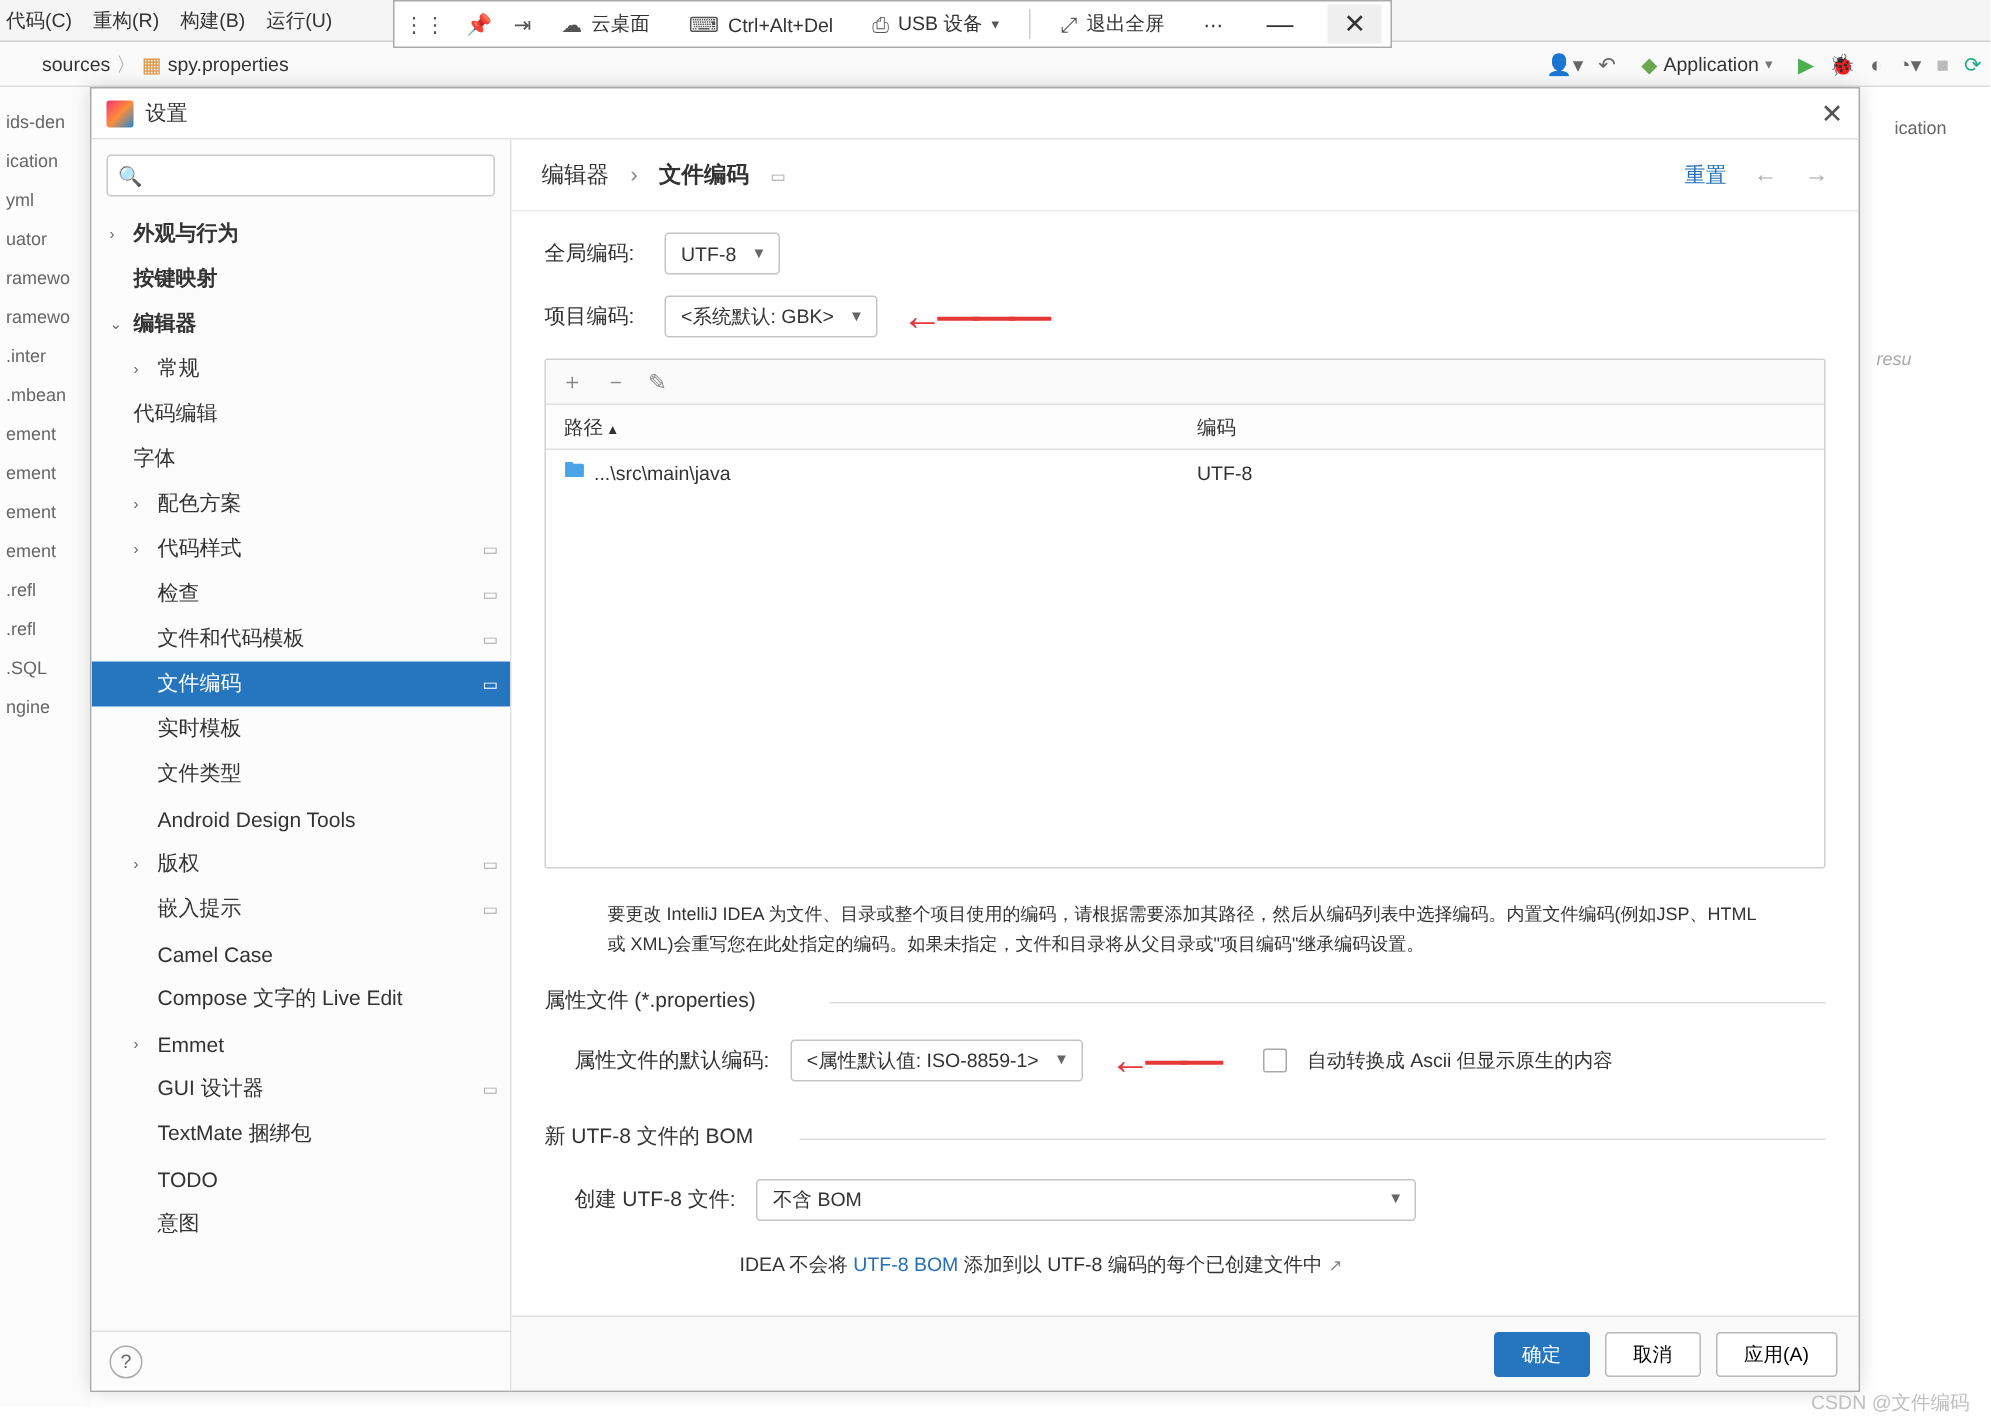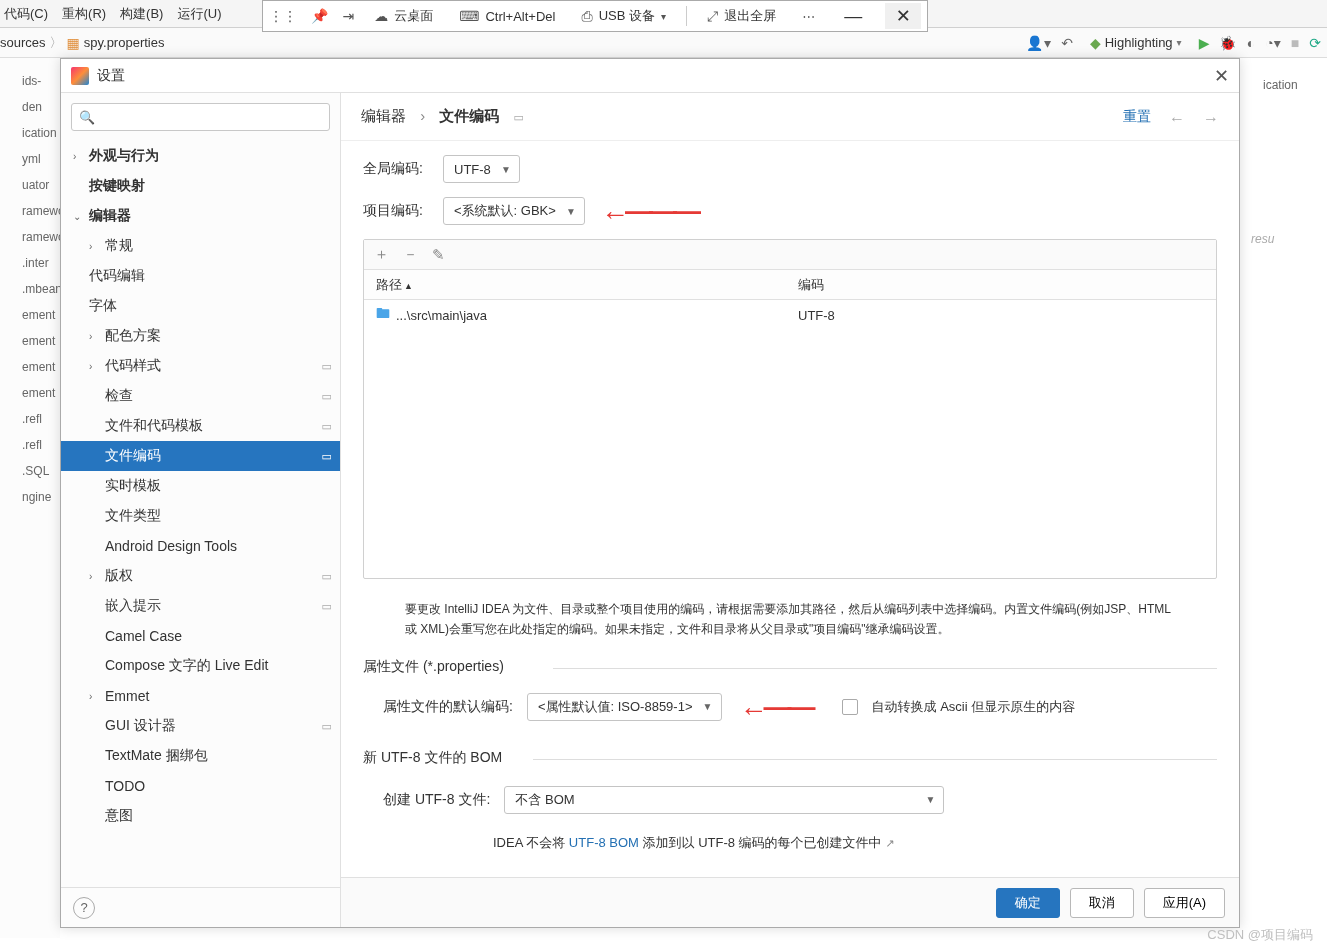--- a/index.html
+++ b/index.html
@@ -10,31 +10,31 @@
 .menu-bar span { margin-right: 14px; font-size: 13px; }
 
 
 .remote-bar { position: absolute; top: 0; left: 262px; height: 32px; display: flex; align-items: center; background: #fff; border: 1px solid #aaa; padding: 0 6px; gap: 14px; z-index: 5; }
 .rb-item { display: flex; align-items: center; gap: 6px; padding: 2px 6px; font-size: 13px; }
 .rb-sep { width: 1px; height: 20px; background: #ccc; }
 .rb-icon { font-size: 14px; color: #555; }
 .rb-close { width: 36px; height: 26px; display: flex; align-items: center; justify-content: center; font-size: 18px; }
 
 
-.ide-bar { height: 30px; display: flex; align-items: center; padding: 0 0; border-bottom: 1px solid #ddd; background: #fafafa; position: relative; }
+.ide-bar { height: 30px; display: flex; align-items: center; padding: 0 28px; border-bottom: 1px solid #ddd; background: #fafafa; position: relative; }
 .breadcrumb { display: flex; align-items: center; gap: 4px; }
 .breadcrumb .sep { color: #999; }
 .ide-right { position: absolute; right: 6px; display: flex; align-items: center; gap: 10px; }
 .combo { display: flex; align-items: center; gap: 4px; border: 1px solid transparent; padding: 2px 6px; }
 .tb-icon { font-size: 14px; color: #666; }
 .run-icon { color: #4caf50; }
 .bug-icon { color: #4caf50; }
 
 
-.bg-left { position: absolute; left: 0; top: 58px; width: 60px; height: 880px; background: #fcfcfc; font-size: 12px; color: #666; padding: 10px 22px; line-height: 26px; overflow: hidden; }
+.bg-left { position: absolute; left: 0; top: 58px; width: 60px; height: 880px; background: #fcfcfc; font-size: 12px; color: #666; padding: 10px 4px; line-height: 26px; overflow: hidden; }
 
 
 .settings-dialog { position: absolute; left: 60px; top: 58px; width: 1180px; height: 870px; background: #fff; border: 1px solid #aaa; box-shadow: 0 0 12px rgba(0,0,0,0.15); display: flex; flex-direction: column; }
 .dlg-titlebar { height: 34px; display: flex; align-items: center; padding: 0 10px; border-bottom: 1px solid #e0e0e0; }
 .dlg-titlebar .title { margin-left: 8px; font-size: 14px; }
 .dlg-close { margin-left: auto; font-size: 18px; color: #555; cursor: pointer; }
 .dlg-body { flex: 1; display: flex; overflow: hidden; }
 
 
 .sidebar { width: 280px; border-right: 1px solid #e0e0e0; display: flex; flex-direction: column; background: #fcfcfc; }
@@ -155,21 +155,21 @@
     <span>sources</span>
     <span class="sep">〉</span>
     <span class="tb-icon" style="color:#e08e3b;">▦</span>
     <span>spy.properties</span>
   </div>
   <div class="ide-right">
     <span class="tb-icon">👤▾</span>
     <span class="tb-icon">↶</span>
     <div class="combo">
       <span class="tb-icon" style="color:#6aa84f;">◆</span>
-      <span>Highlighting</span>
+      <span>Application</span>
       <span style="font-size:10px;color:#777;">▾</span>
     </div>
     <span class="tb-icon run-icon">▶</span>
     <span class="tb-icon bug-icon">🐞</span>
     <span class="tb-icon">◐</span>
     <span class="tb-icon">◔▾</span>
     <span class="tb-icon" style="color:#bbb;">■</span>
     <span class="tb-icon" style="color:#2a8;">⟳</span>
   </div>
 </div>
@@ -398,13 +398,13 @@
 
       <div class="dlg-footer">
         <button class="btn primary">确定</button>
         <button class="btn">取消</button>
         <button class="btn">应用(A)</button>
       </div>
     </div>
   </div>
 </div>
 
-<div class="watermark">CSDN @项目编码</div>
+<div class="watermark">CSDN @文件编码</div>
 
 </body></html>

